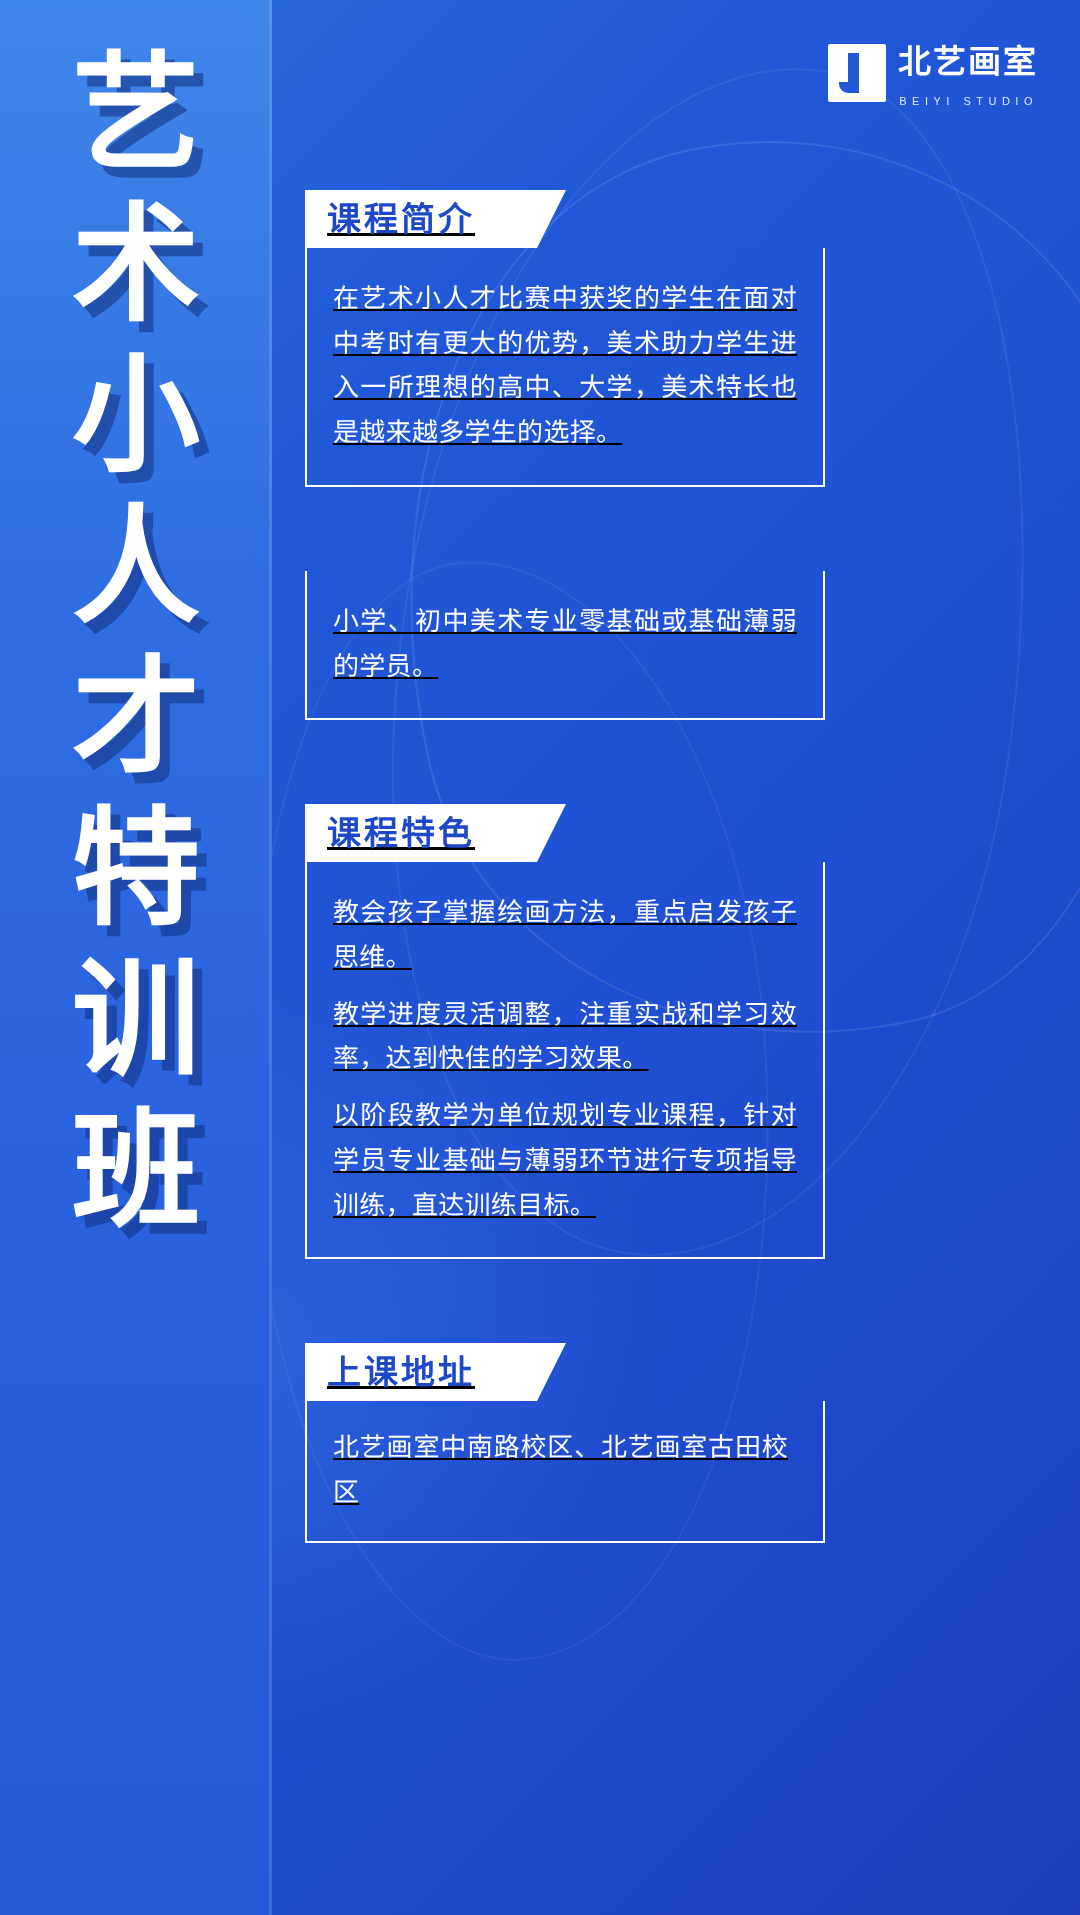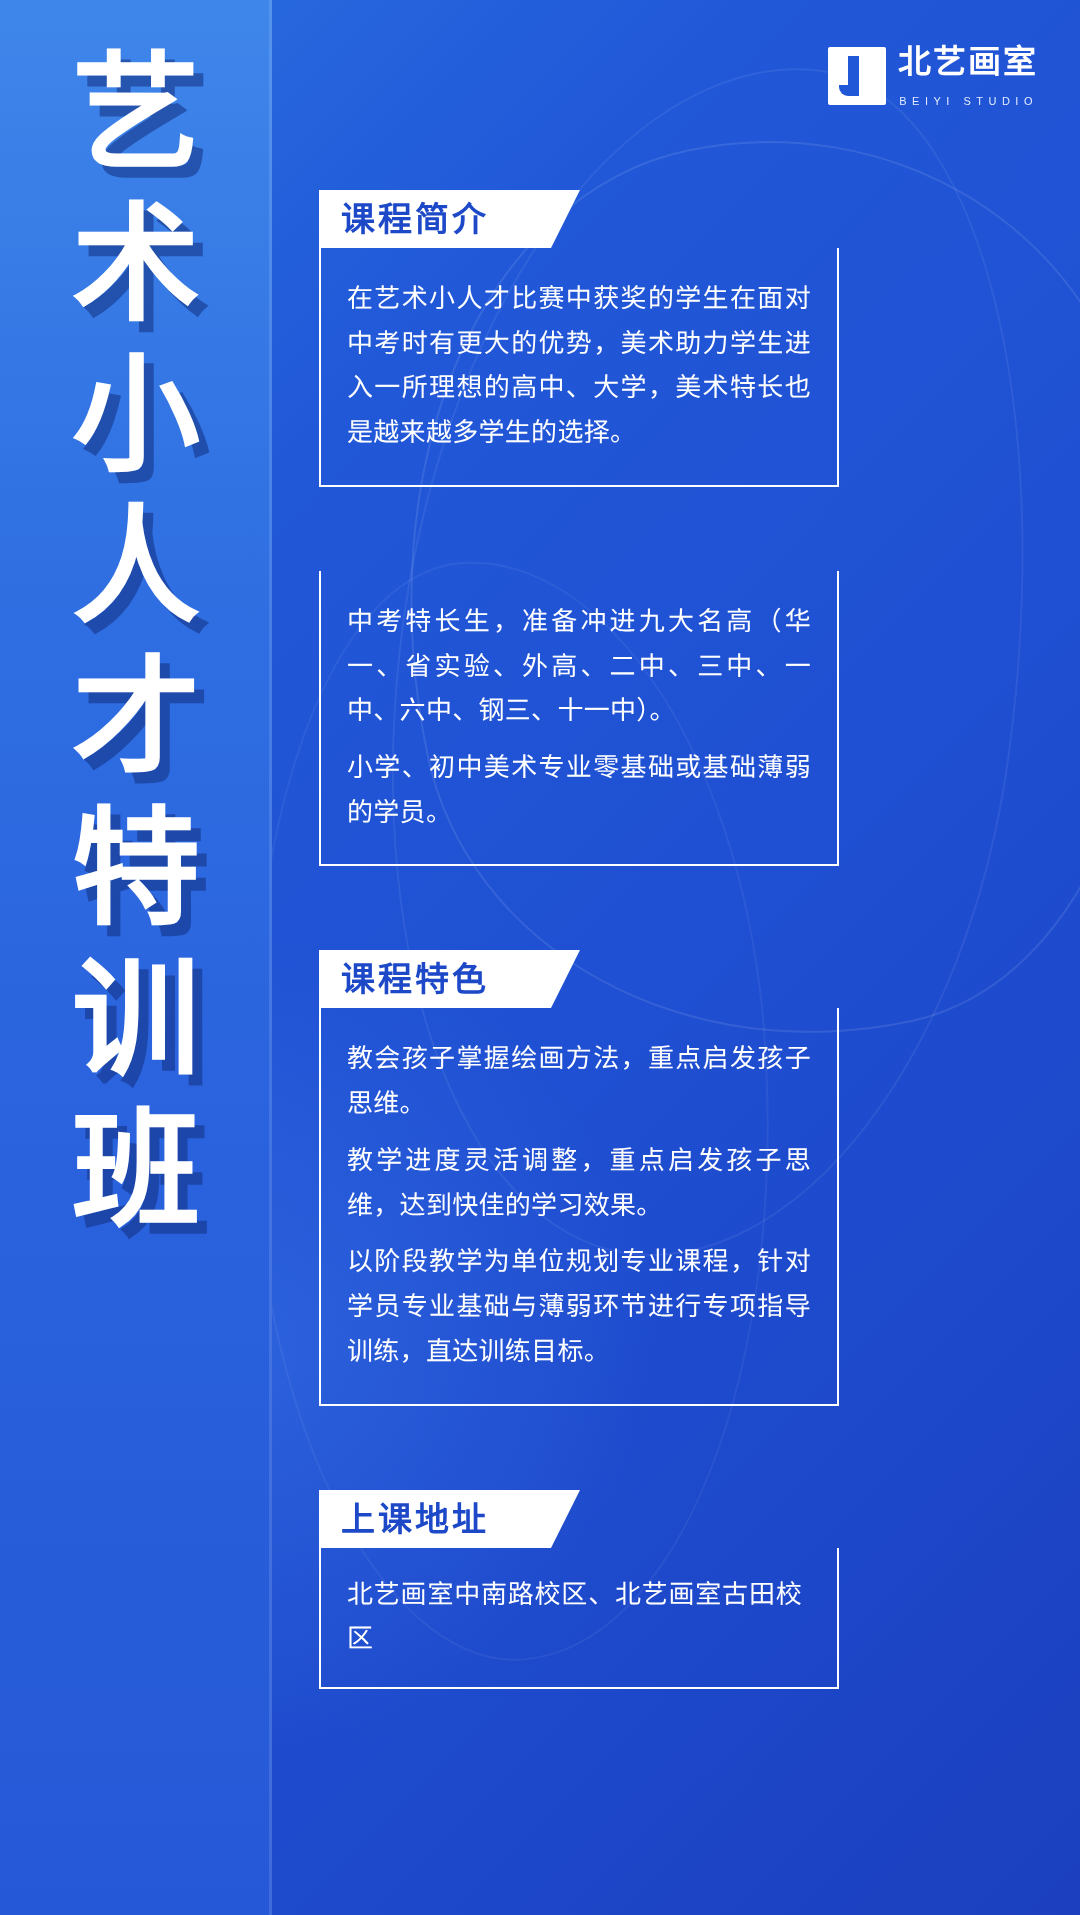--- a/index.html
+++ b/index.html
@@ -94,21 +94,20 @@
     text-shadow: 10px 11px 0 rgba(18,48,128,0.55);
     letter-spacing: 0;
   }
 
   
   .logo {
     position: absolute;
     right: 42px;
     top: 44px;
     display: flex;
-    align-items: center;
     gap: 12px;
   }
   .logo-mark {
     width: 58px;
     height: 58px;
     background: #ffffff;
     position: relative;
     border-radius: 2px;
   }
   .logo-mark::before {
@@ -139,23 +138,24 @@
     font-size: 11px;
     color: #e3ecff;
     letter-spacing: 5.5px;
     margin-top: 15px;
     text-align: right;
   }
 
   
   .content {
     position: absolute;
-    left: 319px;
+    left: 305px;
     top: 190px;
     width: 520px;
+    text-decoration: underline;
   }
   .section { margin-bottom: 84px; }
   .section:last-child { margin-bottom: 0; }
 
   .section-header {
     position: relative;
     width: 232px;
     height: 58px;
     background: #ffffff;
     display: flex;
@@ -236,32 +236,31 @@
       <div class="section-header">
         <span class="section-title">课程简介</span>
       </div>
       <div class="section-body">
         <p>在艺术小人才比赛中获奖的学生在面对中考时有更大的优势，美术助力学生进入一所理想的高中、大学，美术特长也是越来越多学生的选择。</p>
       </div>
     </div>
 
     <div class="section">
       <div class="section-body">
-        <p>中考特长生，准备冲进九大名高（华一、省实验、外高、二中、三中、一中、六中、钢三、十一中）。</p>
         <p>小学、初中美术专业零基础或基础薄弱的学员。</p>
       </div>
     </div>
 
     <div class="section">
       <div class="section-header">
         <span class="section-title">课程特色</span>
       </div>
       <div class="section-body">
         <p>教会孩子掌握绘画方法，重点启发孩子思维。</p>
-        <p>教学进度灵活调整，重点启发孩子思维，达到快佳的学习效果。</p>
+        <p>教学进度灵活调整，注重实战和学习效率，达到快佳的学习效果。</p>
         <p>以阶段教学为单位规划专业课程，针对学员专业基础与薄弱环节进行专项指导训练，直达训练目标。</p>
       </div>
     </div>
 
     <div class="section">
       <div class="section-header">
         <span class="section-title">上课地址</span>
       </div>
       <div class="section-body compact">
         <p>北艺画室中南路校区、北艺画室古田校区</p>

